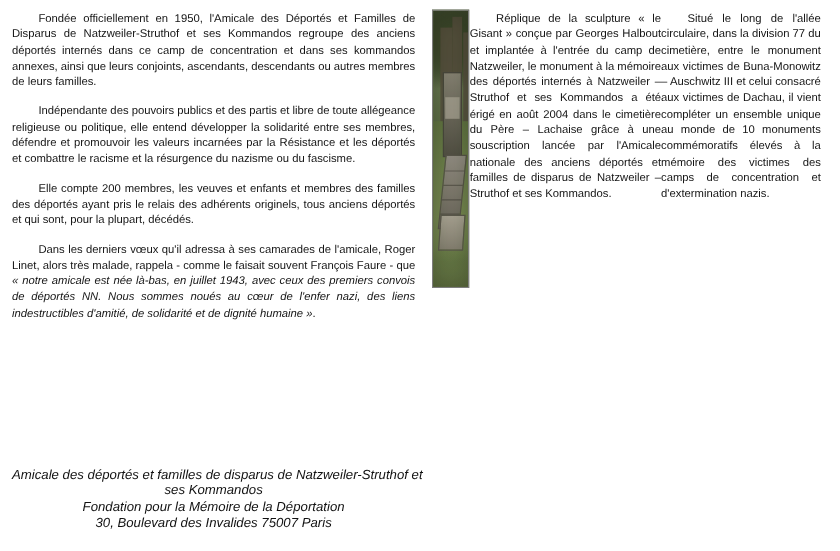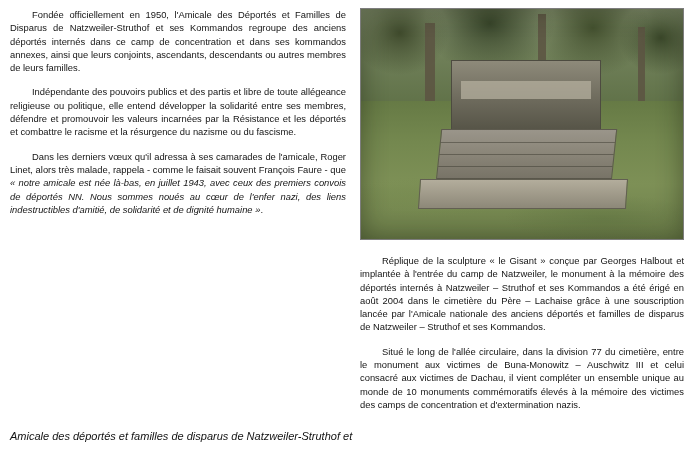--- a/index.html
+++ b/index.html
@@ -27,21 +27,21 @@
   .col-left {
     width: 336px;
     flex: 0 0 336px;
     display: flex;
     flex-direction: column;
   }
   .col-right {
     width: 324px;
     flex: 0 0 324px;
     display: flex;
-    flex-direction: column;
+    flex-direction: row;
   }
   p.body-par {
     margin: 0 0 11px 0;
     font-size: 9.4px;
     line-height: 13.3px;
     text-align: justify;
     text-indent: 22px;
     color: #141414;
   }
   p.body-par:last-child {
@@ -168,26 +168,30 @@
   }
 </style>
 </head>
 <body>
 
 <div class="page">
 
   <div class="col-left">
     <p class="body-par">Fondée officiellement en 1950, l'Amicale des Déportés et Familles de Disparus de Natzweiler-Struthof et ses Kommandos regroupe des anciens déportés internés dans ce camp de concentration et dans ses kommandos annexes, ainsi que leurs conjoints, ascendants, descendants ou autres membres de leurs familles.</p>
     <p class="body-par">Indépendante des pouvoirs publics et des partis et libre de toute allégeance religieuse ou politique, elle entend développer la solidarité entre ses membres, défendre et promouvoir les valeurs incarnées par la Résistance et les déportés et combattre le racisme et la résurgence du nazisme ou du fascisme.</p>
+    <p class="body-par">Elle compte 200 membres, les veuves et enfants et membres des familles des déportés ayant pris le relais des adhérents originels, tous anciens déportés et qui sont, pour la plupart, décédés.</p>
 
     <p class="body-par"><span>Dans les derniers vœux qu'il adressa à ses camarades de l'amicale, Roger Linet, alors très malade, rappela - comme le faisait souvent François Faure - que </span><span class="italic">« notre amicale est née là-bas, en juillet 1943, avec ceux des premiers convois de déportés NN. Nous sommes noués au cœur de l'enfer nazi, des liens indestructibles d'amitié, de solidarité et de dignité humaine »</span><span>.</span></p>
 
 
     <div class="footer-block">
       <div>Amicale des déportés et familles de disparus de Natzweiler-Struthof et</div>
+      <div>ses Kommandos</div>
+      <div>Fondation pour la Mémoire de la Déportation</div>
+      <div>30, Boulevard des Invalides 75007 Paris</div>
     </div>
   </div>
 
   <div class="col-right">
     <div class="photo-frame">
       <div class="ph-sky"></div>
       <div class="ph-trees"></div>
       <div class="ph-trunk t1"></div>
       <div class="ph-trunk t2"></div>
       <div class="ph-trunk t3"></div>

